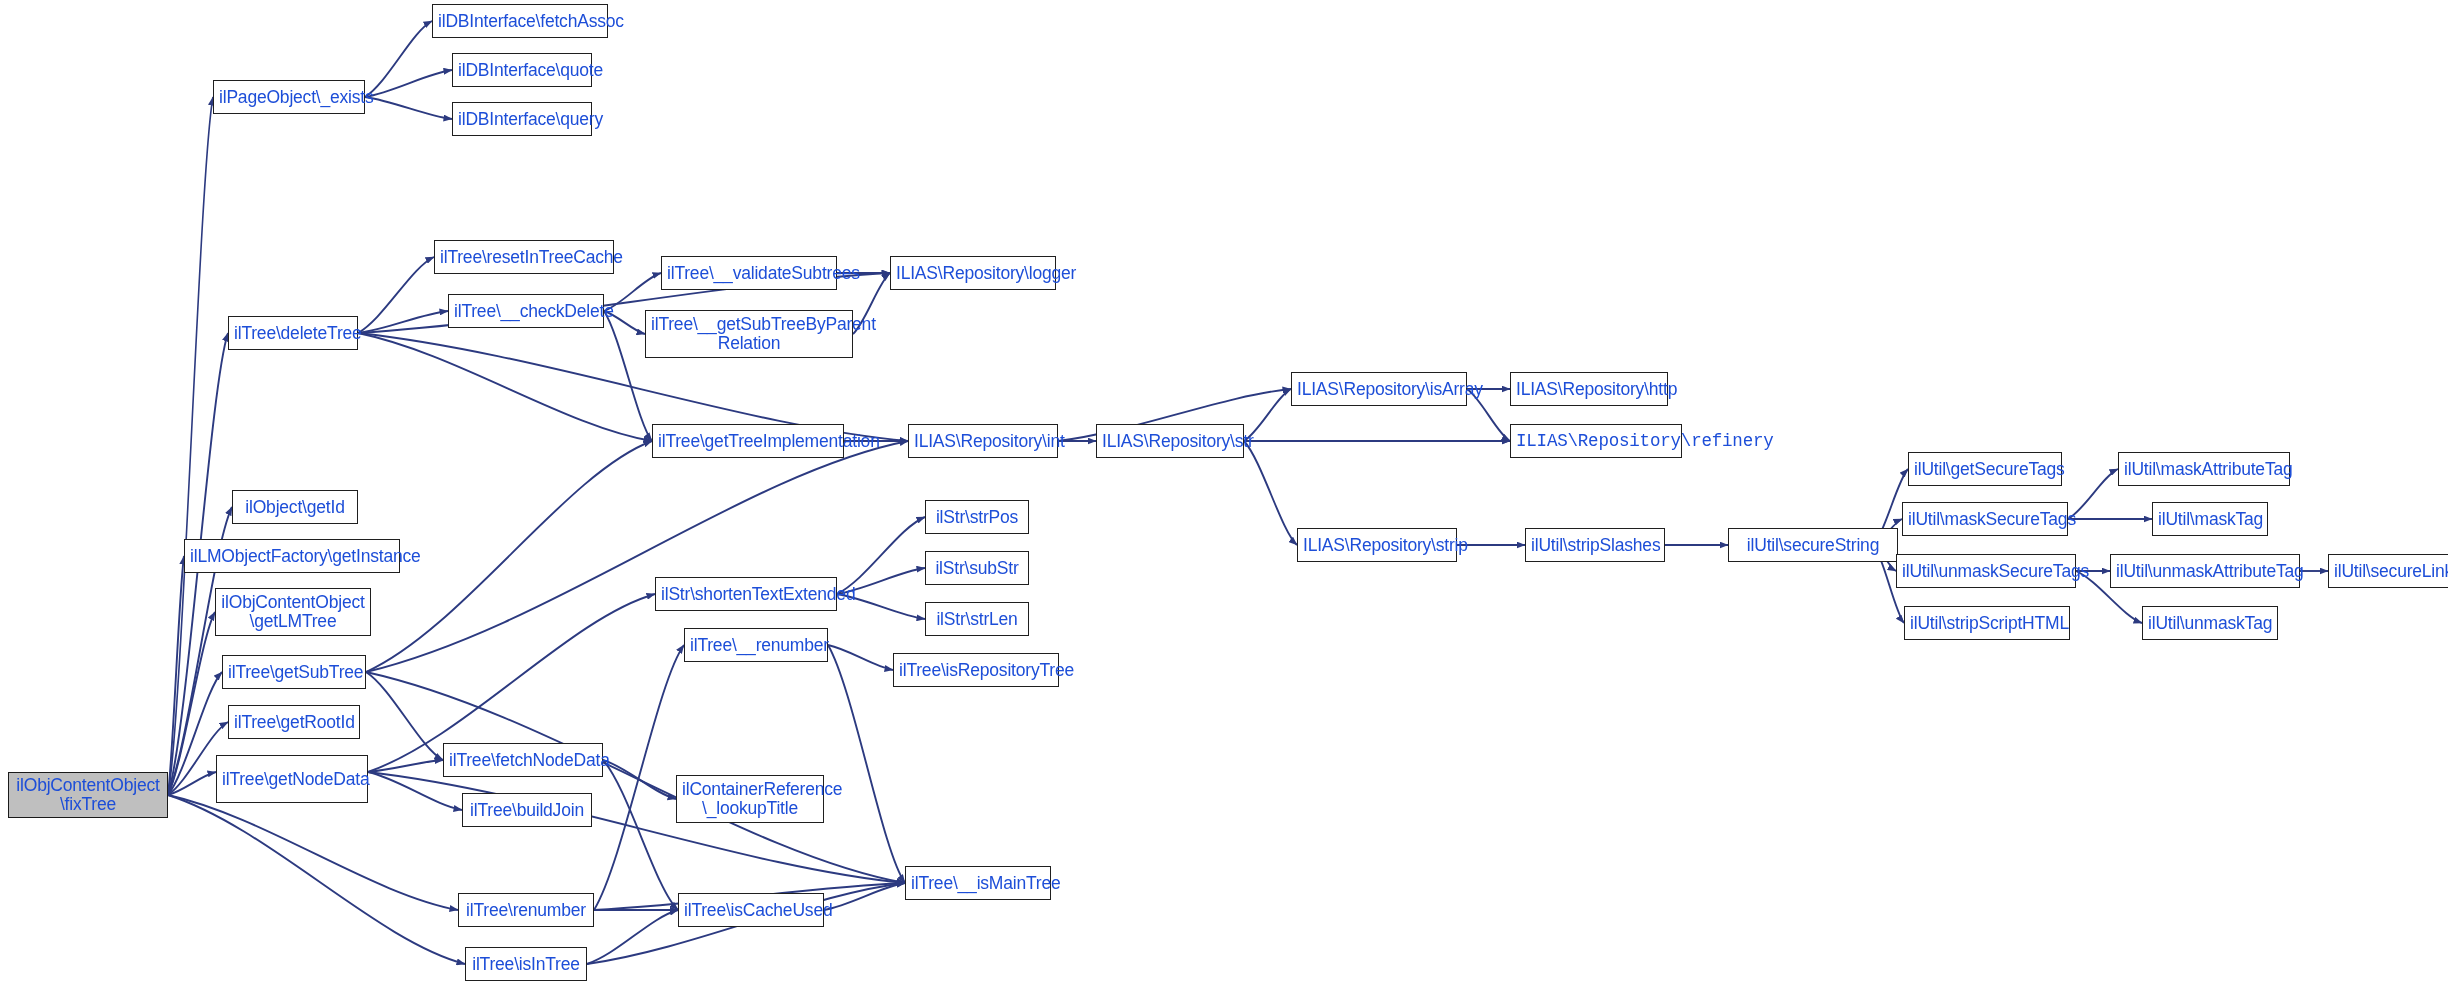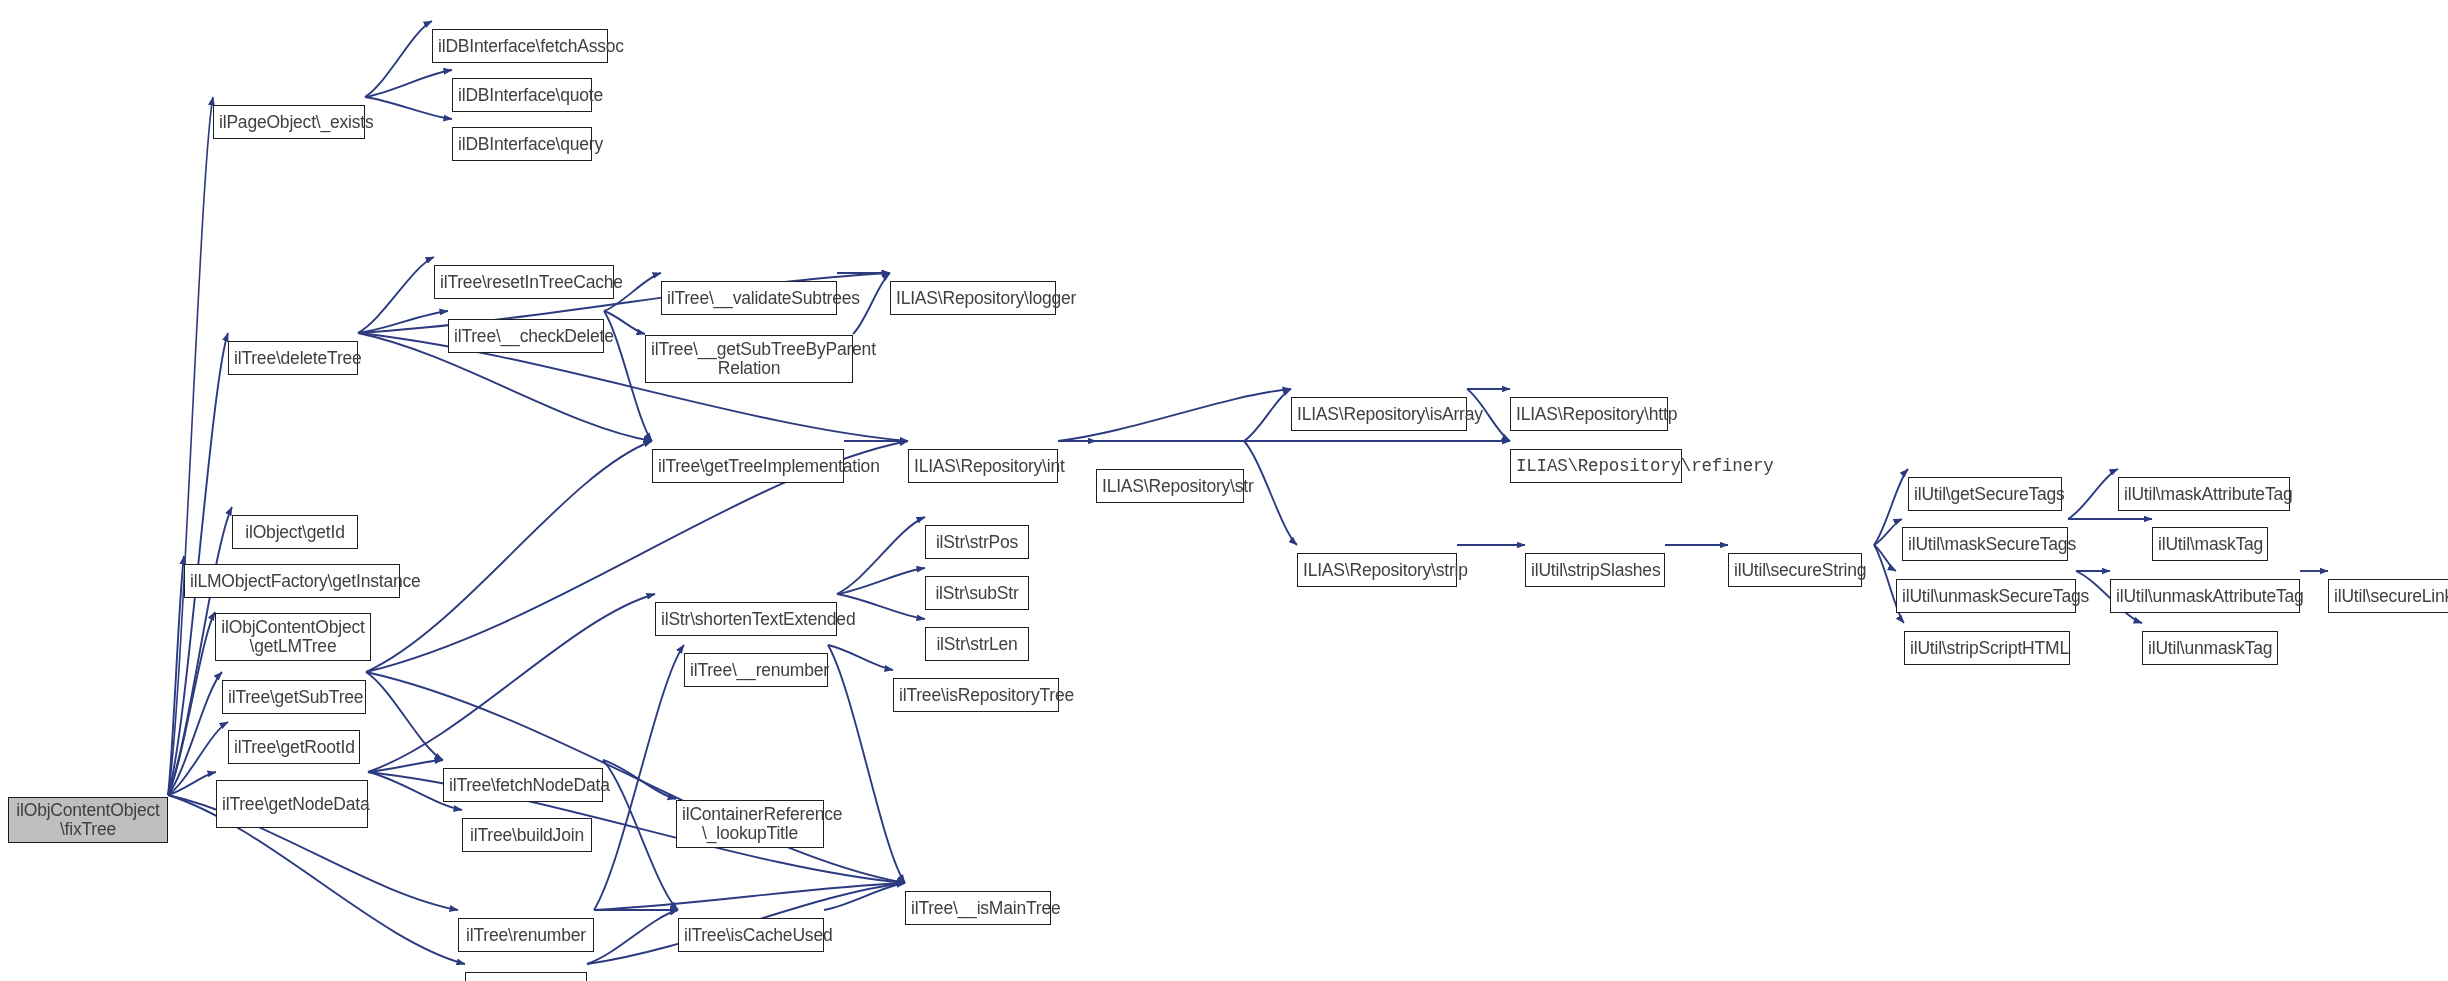--- a/index.html
+++ b/index.html
@@ -22,32 +22,31 @@
     top: 0;
     width: 2448px;
     height: 981px;
     pointer-events: none;
   }
   .gnode {
     position: absolute;
     box-sizing: border-box;
     border: 1px solid #1f1f1f;
     background: #ffffff;
-    color: #404040;
+    color: #1d4ed8;
     display: flex;
     align-items: center;
     justify-content: center;
     text-align: center;
     font-size: 17.5px;
     line-height: 19px;
     letter-spacing: -0.2px;
     white-space: pre-line;
     padding: 0 5px;
     z-index: 5;
-    margin-top: 25px;
   }
   .gnode.current {
     background: #bfbfbf;
     border: 1px solid #1a1a1a;
   }
   .gnode .lbl {
     display: block;
     width: 100%;
   }
 </style>
@@ -137,27 +136,27 @@
       <div class="gnode" style="left: 452px; top: 102px; width: 140px; height: 34px;"><span class="lbl">ilDBInterface\query</span></div>
       <div class="gnode" style="left: 228px; top: 316px; width: 130px; height: 34px;"><span class="lbl">ilTree\deleteTree</span></div>
       <div class="gnode" style="left: 434px; top: 240px; width: 180px; height: 34px;"><span class="lbl">ilTree\resetInTreeCache</span></div>
       <div class="gnode" style="left: 448px; top: 294px; width: 156px; height: 34px;"><span class="lbl">ilTree\__checkDelete</span></div>
       <div class="gnode" style="left: 661px; top: 256px; width: 176px; height: 34px;"><span class="lbl">ilTree\__validateSubtrees</span></div>
       <div class="gnode" style="left: 645px; top: 310px; width: 208px; height: 48px;"><span class="lbl">ilTree\__getSubTreeByParent
 Relation</span></div>
       <div class="gnode" style="left: 890px; top: 256px; width: 166px; height: 34px;"><span class="lbl">ILIAS\Repository\logger</span></div>
       <div class="gnode" style="left: 652px; top: 424px; width: 192px; height: 34px;"><span class="lbl">ilTree\getTreeImplementation</span></div>
       <div class="gnode" style="left: 908px; top: 424px; width: 150px; height: 34px;"><span class="lbl">ILIAS\Repository\int</span></div>
-      <div class="gnode" style="left: 1096px; top: 444px; width: 148px; height: 34px;"><span class="lbl">ILIAS\Repository\str</span></div>
+      <div class="gnode" style="left: 1096px; top: 424px; width: 148px; height: 34px;"><span class="lbl">ILIAS\Repository\str</span></div>
       <div class="gnode" style="left: 1291px; top: 372px; width: 176px; height: 34px;"><span class="lbl">ILIAS\Repository\isArray</span></div>
       <div class="gnode" style="left: 1510px; top: 372px; width: 158px; height: 34px;"><span class="lbl">ILIAS\Repository\http</span></div>
       <div class="gnode" style="left: 1510px; top: 424px; width: 172px; height: 34px; font-family: Liberation Mono, monospace;"><span class="lbl">ILIAS\Repository\refinery</span></div>
       <div class="gnode" style="left: 1297px; top: 528px; width: 160px; height: 34px;"><span class="lbl">ILIAS\Repository\strip</span></div>
       <div class="gnode" style="left: 1525px; top: 528px; width: 140px; height: 34px; justify-content: center;"><span class="lbl">ilUtil\stripSlashes</span></div>
-      <div class="gnode" style="left: 1728px; top: 528px; width: 134px; height: 34px;"><span class="lbl">ilUtil\secureString</span></div>
+      <div class="gnode" style="left: 1728px; top: 528px; width: 170px; height: 34px;"><span class="lbl">ilUtil\secureString</span></div>
       <div class="gnode" style="left: 1908px; top: 452px; width: 154px; height: 34px;"><span class="lbl">ilUtil\getSecureTags</span></div>
       <div class="gnode" style="left: 1902px; top: 502px; width: 166px; height: 34px;"><span class="lbl">ilUtil\maskSecureTags</span></div>
       <div class="gnode" style="left: 1896px; top: 554px; width: 180px; height: 34px;"><span class="lbl">ilUtil\unmaskSecureTags</span></div>
       <div class="gnode" style="left: 1904px; top: 606px; width: 166px; height: 34px;"><span class="lbl">ilUtil\stripScriptHTML</span></div>
       <div class="gnode" style="left: 2118px; top: 452px; width: 172px; height: 34px;"><span class="lbl">ilUtil\maskAttributeTag</span></div>
       <div class="gnode" style="left: 2152px; top: 502px; width: 116px; height: 34px;"><span class="lbl">ilUtil\maskTag</span></div>
       <div class="gnode" style="left: 2110px; top: 554px; width: 190px; height: 34px;"><span class="lbl">ilUtil\unmaskAttributeTag</span></div>
       <div class="gnode" style="left: 2142px; top: 606px; width: 136px; height: 34px;"><span class="lbl">ilUtil\unmaskTag</span></div>
       <div class="gnode" style="left: 2328px; top: 554px; width: 126px; height: 34px;"><span class="lbl">ilUtil\secureLink</span></div>
       <div class="gnode" style="left: 232px; top: 490px; width: 126px; height: 34px;"><span class="lbl">ilObject\getId</span></div>

